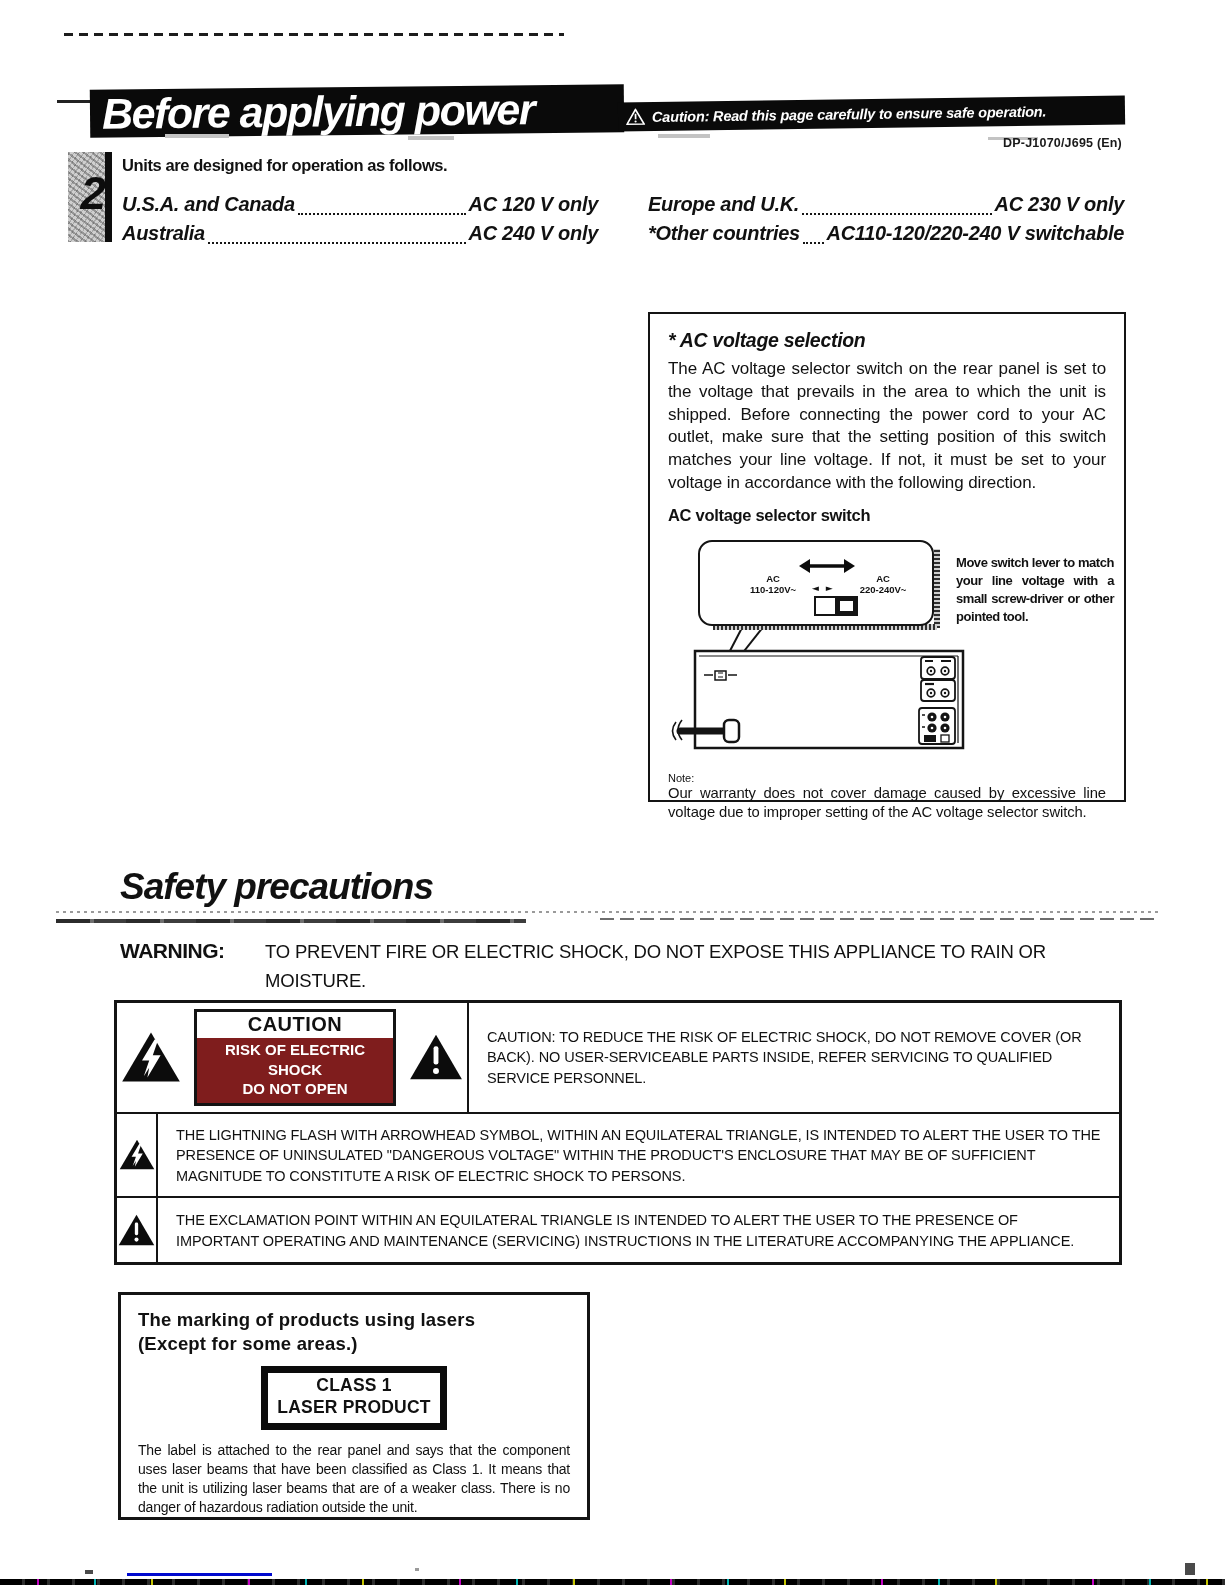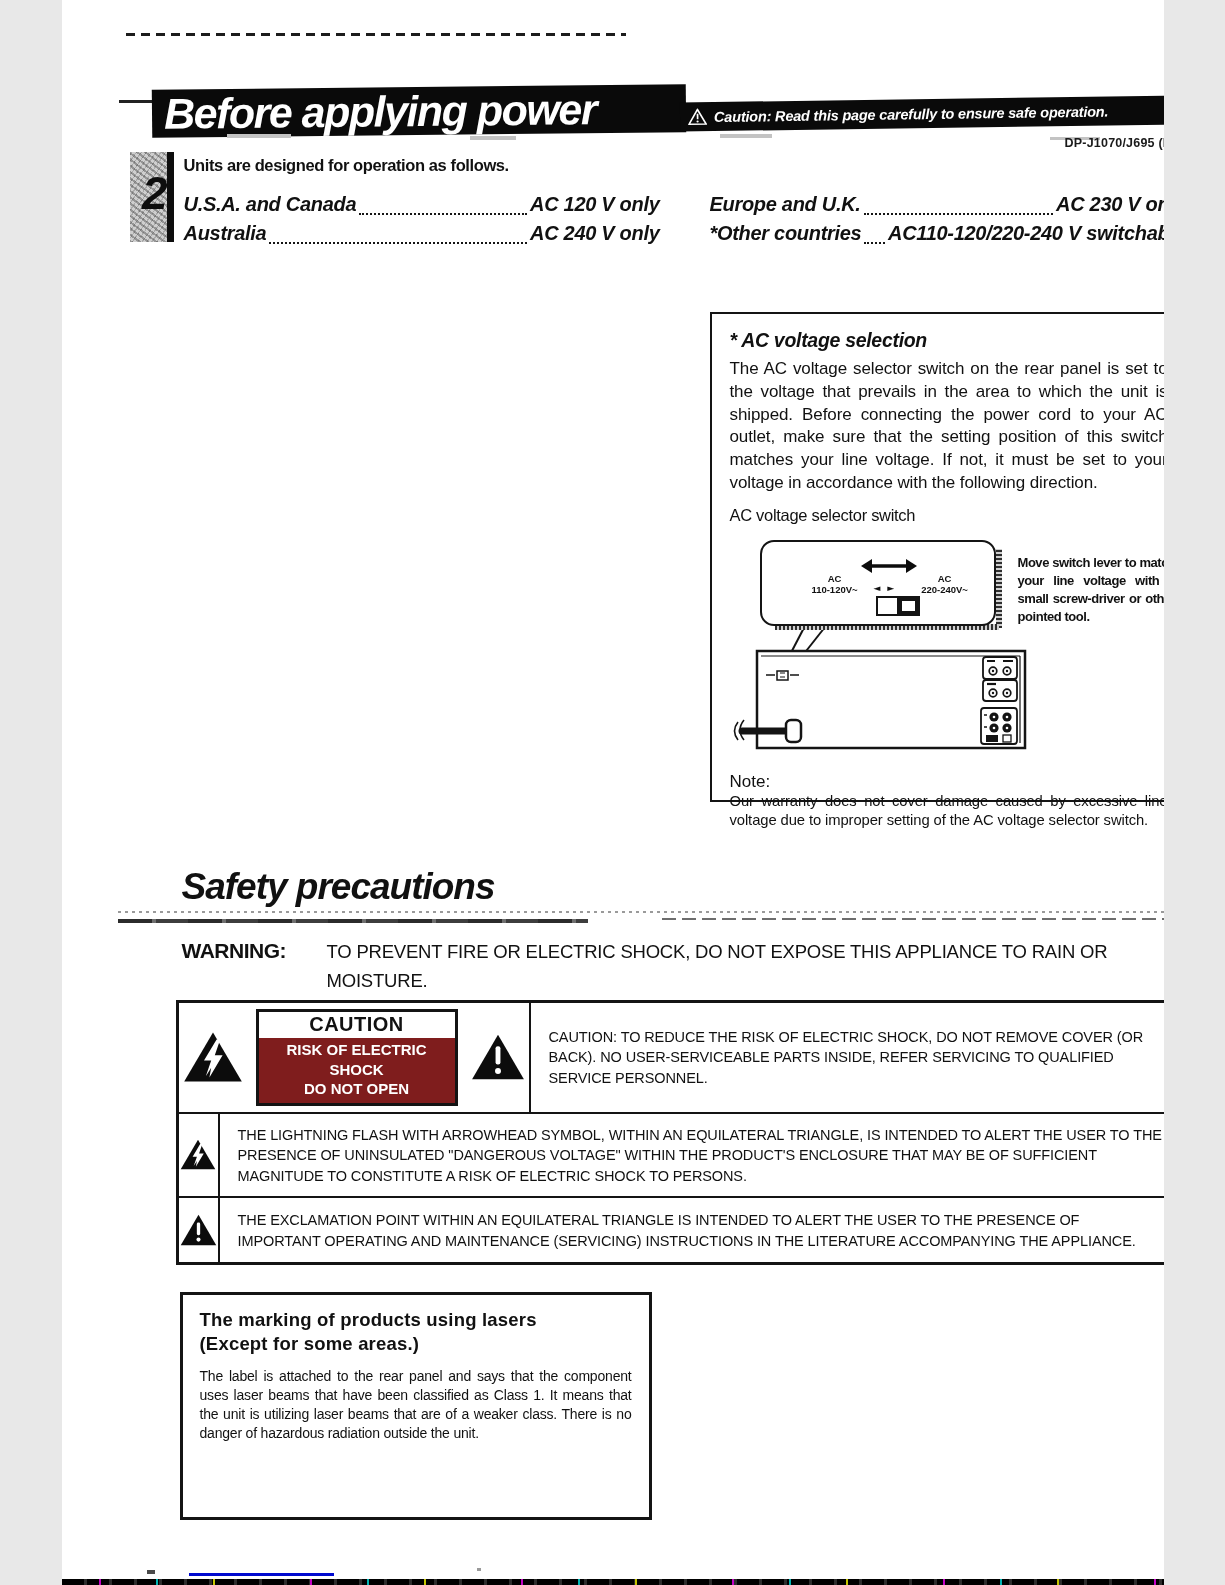--- a/index.html
+++ b/index.html
@@ -1,16 +1,16 @@
 <!DOCTYPE html>
 <html><head>
 <meta charset="utf-8">
 <style>
   html,body{margin:0;padding:0;background:#e8e8e8;}
-  #page{position:relative;width:1102px;height:1585px;margin:0 auto;background:#ffffff;
+  #page{position:relative;width:1225px;height:1585px;margin:0 auto;background:#ffffff;
         font-family:"Liberation Sans",sans-serif;color:#111;overflow:hidden;}
   .abs{position:absolute;}
 
   
   .top-dash{left:64px;top:33px;width:500px;height:3px;
     background:repeating-linear-gradient(90deg,#1c1c1c 0 9px,transparent 9px 15px);}
   .smudge{background:#c3c3c3;height:4px;}
 
   
   .pre-rule{left:57px;top:100px;width:36px;height:3px;background:#222;}
@@ -40,38 +40,38 @@
   .vcol-right{left:648px;top:193px;width:476px;}
   .vrow{display:flex;align-items:baseline;font-size:20px;font-weight:bold;font-style:italic;
     letter-spacing:-0.3px;height:26px;}
   .leader{flex:1 1 auto;border-bottom:2.5px dotted #151515;margin:0 3px 4px 3px;align-self:flex-end;}
 
   
   .ac-box{left:648px;top:312px;width:478px;height:490px;border:2.5px solid #141414;
     box-sizing:border-box;padding:15px 18px 10px 18px;}
   .ac-title{font-size:19.5px;font-weight:bold;font-style:italic;letter-spacing:-0.3px;}
   .ac-body{margin-top:6px;font-size:17px;line-height:1.34;text-align:justify;letter-spacing:-0.1px;}
-  .ac-switch-h{margin-top:11px;font-size:16.5px;font-weight:normal;letter-spacing:-0.3px;}
+  .ac-switch-h{margin-top:11px;font-size:16.5px;font-weight:bold;letter-spacing:-0.3px;}
   .diagram{position:relative;height:238px;margin-top:5px;}
   .diagram svg{position:absolute;left:0;top:0;}
   .bubble{position:absolute;left:30px;top:10px;width:232px;height:82px;background:#fff;
     border:2.5px solid #141414;border-radius:14px;z-index:2;}
   .bubble-shadow-r{position:absolute;left:266px;top:19px;width:6px;height:79px;z-index:1;
     background:repeating-linear-gradient(0deg,#2e2e2e 0 2px,#cfcfcf 2px 4px);}
   .bubble-shadow-b{position:absolute;left:45px;top:94px;width:224px;height:6px;z-index:1;
     background:repeating-linear-gradient(90deg,#2e2e2e 0 2px,#cfcfcf 2px 4px);}
   .blabel{position:absolute;font-size:9.5px;font-weight:bold;line-height:1.15;text-align:center;z-index:3;}
   .barrows{position:absolute;font-size:9px;z-index:3;font-family:"DejaVu Sans",sans-serif;letter-spacing:2px;}
   .switch{position:absolute;left:114px;top:54px;display:flex;z-index:3;}
   .sw{width:23px;height:20px;background:#fff;box-sizing:border-box;}
   .sw-l{border:2px solid #141414;}
   .sw-r{border:5.5px solid #141414;margin-left:-2px;}
   .instruction{position:absolute;left:288px;top:24px;width:158px;font-size:13px;font-weight:bold;
     line-height:1.4;letter-spacing:-0.45px;text-align:justify;z-index:3;}
-  .note-label{margin-top:4px;font-size:17px;}
+  .note-label{margin-top:4px;font-size:11px;}
   .note-body{font-size:14.8px;line-height:1.32;text-align:justify;letter-spacing:-0.1px;}
 
   
   .safety-title{left:120px;top:866px;font-size:37px;font-weight:bold;font-style:italic;letter-spacing:-1px;}
   .rule-a{left:56px;top:911px;width:1104px;height:2px;
     background:repeating-linear-gradient(90deg,#9a9a9a 0 3px,transparent 3px 7px);}
   .rule-b{left:56px;top:919px;width:470px;height:4px;
     background:repeating-linear-gradient(90deg,#2b2b2b 0 34px,#6f6f6f 34px 38px,#3d3d3d 38px 70px);}
   .rule-c{left:600px;top:918px;width:560px;height:2px;
     background:repeating-linear-gradient(90deg,#6d6d6d 0 14px,transparent 14px 20px);}
@@ -303,20 +303,26 @@
         <span>THE EXCLAMATION POINT WITHIN AN EQUILATERAL TRIANGLE IS INTENDED TO ALERT THE USER TO THE PRESENCE OF IMPORTANT OPERATING AND MAINTENANCE (SERVICING) INSTRUCTIONS IN THE LITERATURE ACCOMPANYING THE APPLIANCE.</span>
       </div>
     </div>
   </div>
 
   <div class="abs laser-box">
     <div class="laser-h">
       <div>The marking of products using lasers</div>
       <div>(Except for some areas.)</div>
     </div>
+    <div class="laser-label">
+      <div class="inner">
+        <div>CLASS 1</div>
+        <div>LASER PRODUCT</div>
+      </div>
+    </div>
     <div class="laser-body">The label is attached to the rear panel and says that the component uses laser beams that have been classified as Class 1. It means that the unit is utilizing laser beams that are of a weaker class. There is no danger of hazardous radiation outside the unit.</div>
   </div>
 
   <div class="abs blob" style="left:85px;top:1570px;width:8px;height:4px;"></div>
   <div class="abs blob" style="left:415px;top:1568px;width:4px;height:3px;background:#9a9a9a;"></div>
   <div class="abs blob" style="left:1185px;top:1563px;width:10px;height:12px;"></div>
   <div class="abs blue-line"></div>
   <div class="abs bottom-strip"></div>
 
 </div>

